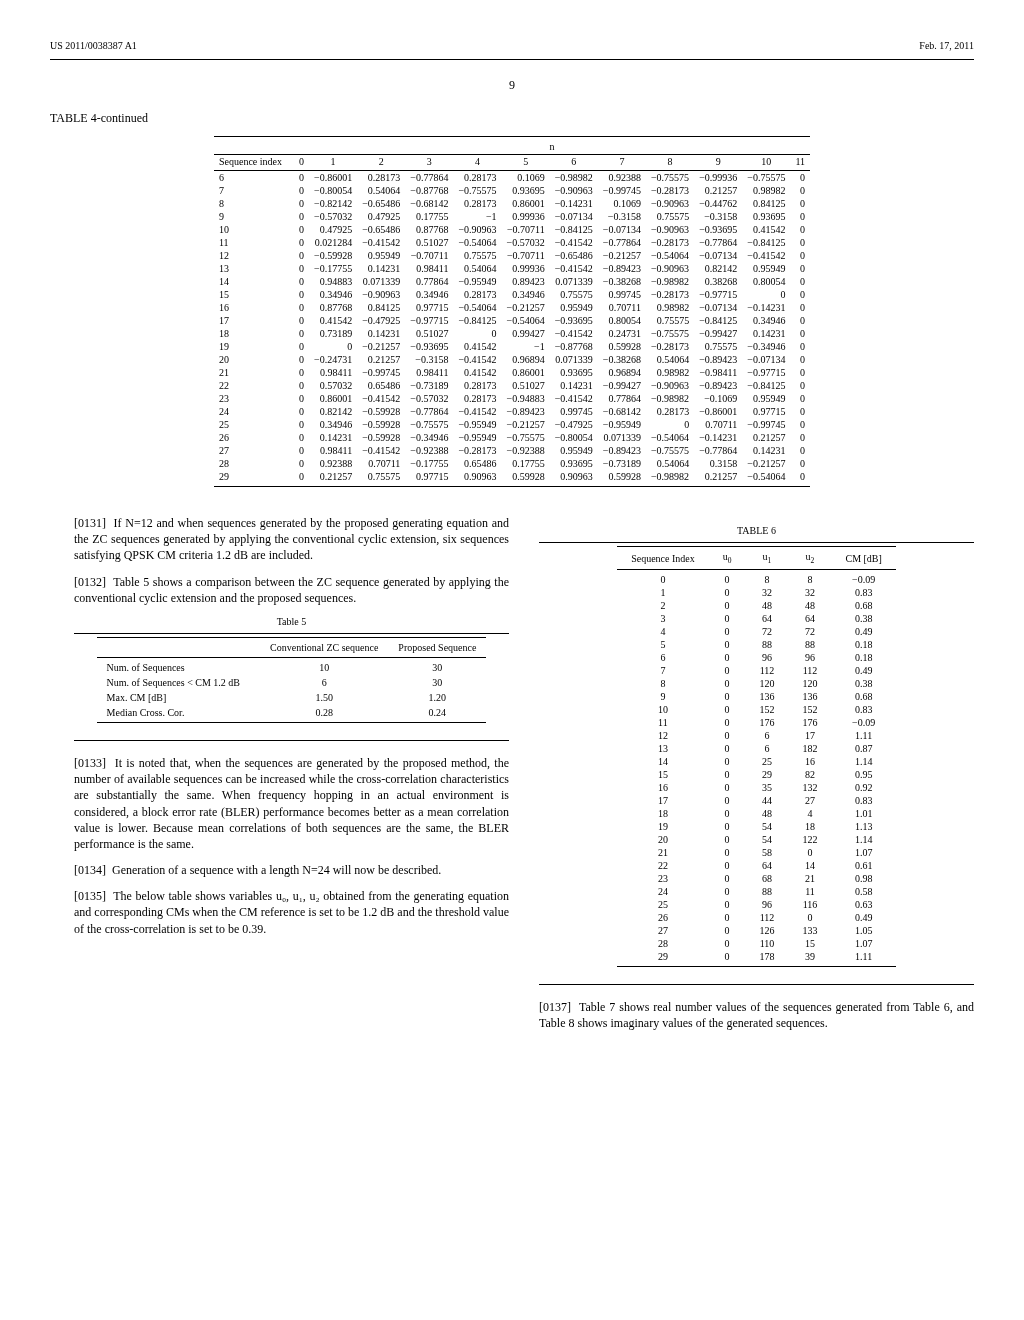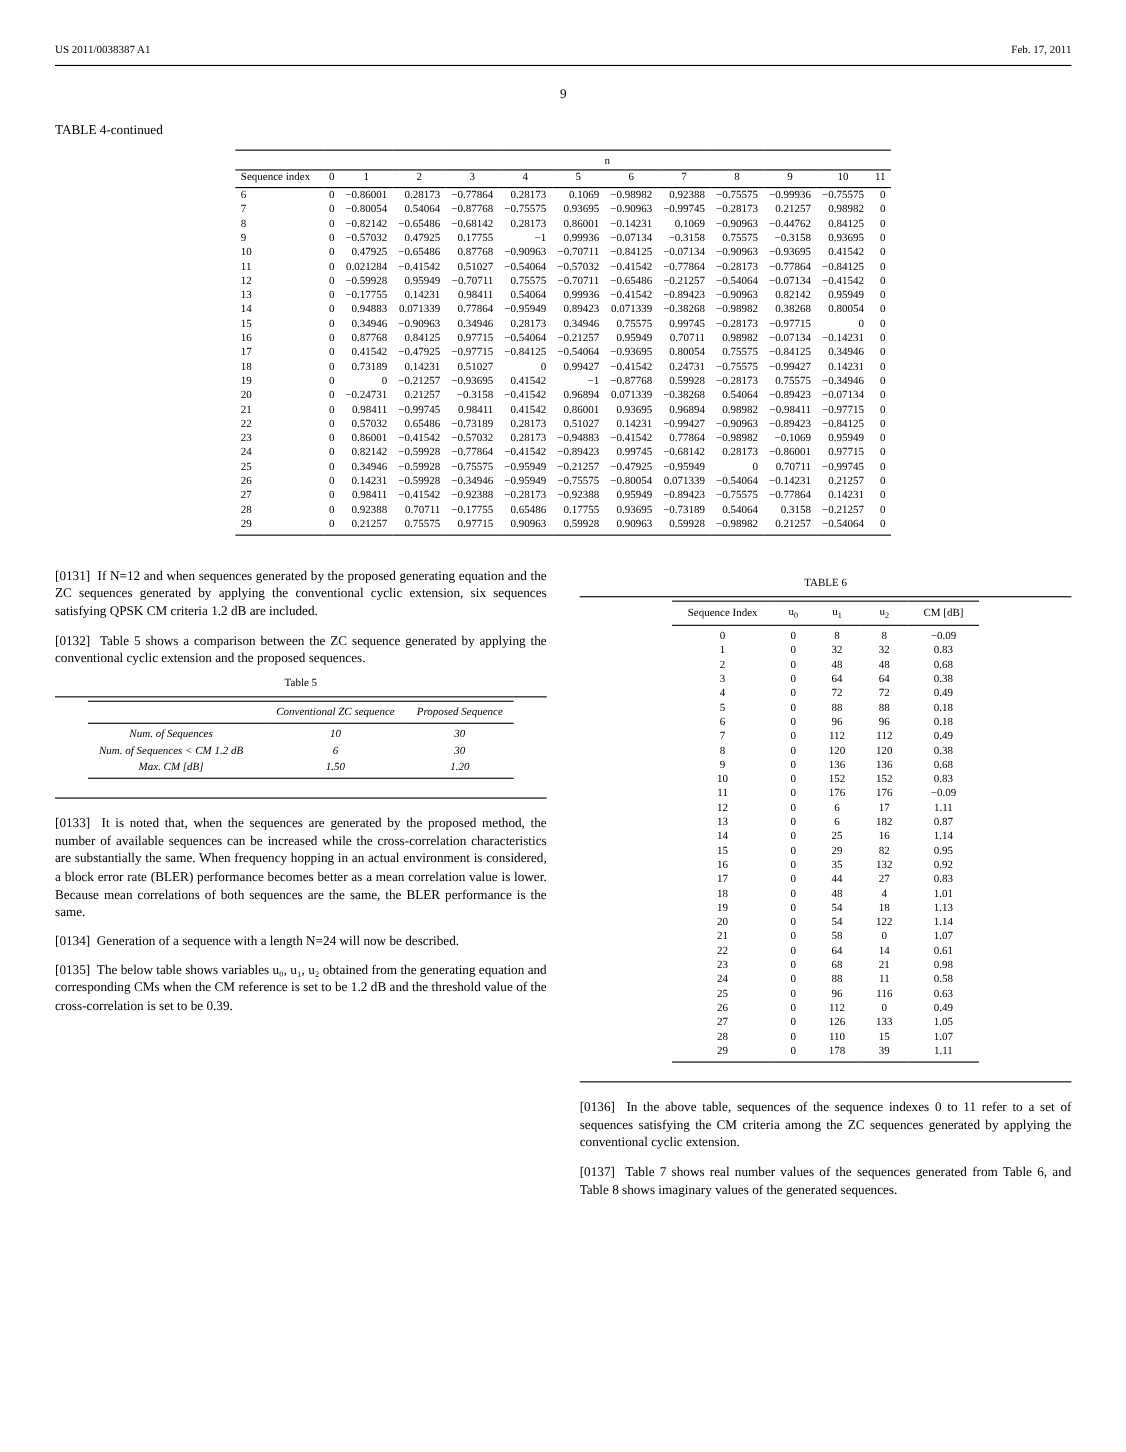--- a/index.html
+++ b/index.html
@@ -62,20 +62,21 @@
     border-bottom: 0.5px solid #000;
     padding-bottom: 4px;
   }
   .table4 thead tr:first-child td {
     border-top: 0.5px solid #000;
     padding-top: 4px;
   }
   .twocol {
     display: flex;
     gap: 30px;
+    margin-left: 24px;
   }
   .col {
     flex: 1;
     font-size: 12px;
   }
   .para {
     text-align: justify;
     margin: 0 0 10px 0;
     line-height: 1.35;
   }
@@ -87,33 +88,32 @@
     font-size: 10px;
     margin: 10px 0 6px 0;
   }
   .table5, .table6 {
     margin: 0 auto 14px auto;
     font-size: 10px;
   }
   .table5 th, .table5 td {
     padding: 2px 10px;
     text-align: center;
-    font-style: italic;
   }
   .table5 th {
     font-weight: normal;
     border-bottom: 0.5px solid #000;
     padding-bottom: 4px;
   }
   .table5 thead tr:first-child th {
     border-top: 0.5px solid #000;
     padding-top: 4px;
   }
   .table5 .rowlabel {
-    text-align: center;
+    text-align: left;
     padding-right: 20px;
   }
   .table5 tbody tr:first-child td {
     padding-top: 4px;
   }
   .table5 tbody tr:last-child td {
     border-bottom: 0.5px solid #000;
     padding-bottom: 4px;
   }
   .table5-outer {
@@ -573,20 +573,25 @@
             </tr>
             <tr>
               <td class="rowlabel">Num. of Sequences &lt; CM 1.2 dB</td>
               <td>6</td>
               <td>30</td>
             </tr>
             <tr>
               <td class="rowlabel">Max. CM [dB]</td>
               <td>1.50</td>
               <td>1.20</td>
+            </tr>
+            <tr>
+              <td class="rowlabel">Median Cross. Cor.</td>
+              <td>0.28</td>
+              <td>0.24</td>
             </tr>
           </tbody>
     </table>
     </div>
 
     <p class="para"><span class="para-num">[0133]&nbsp;&nbsp;</span><span>It is noted that, when the sequences are generated by the proposed method, the number of available sequences can be increased while the cross-correlation characteristics are substantially the same. When frequency hopping in an actual environment is considered, a block error rate (BLER) performance becomes better as a mean correlation value is lower. Because mean correlations of both sequences are the same, the BLER performance is the same.</span></p>
     <p class="para"><span class="para-num">[0134]&nbsp;&nbsp;</span><span>Generation of a sequence with a length N=24 will now be described.</span></p>
     <p class="para"><span class="para-num">[0135]&nbsp;&nbsp;</span><span>The below table shows variables u₀, u₁, u₂ obtained from the generating equation and corresponding CMs when the CM reference is set to be 1.2 dB and the threshold value of the cross-correlation is set to be 0.39.</span></p>
   </div>
 
@@ -811,16 +816,15 @@
               <td>29</td>
               <td>0</td>
               <td>178</td>
               <td>39</td>
               <td>1.11</td>
             </tr>
           </tbody>
     </table>
     </div>
 
-    <p class="para"><span class="para-num">[0136]&nbsp;&nbsp;</span><span>In the above table, sequences of the sequence indexes 0 to 11 refer to a set of sequences satisfying the CM criteria among the ZC sequences generated by applying the conventional cyclic extension.</span></p>
     <p class="para"><span class="para-num">[0137]&nbsp;&nbsp;</span><span>Table 7 shows real number values of the sequences generated from Table 6, and Table 8 shows imaginary values of the generated sequences.</span></p>
   </div>
 </div>
 
 </body></html>

